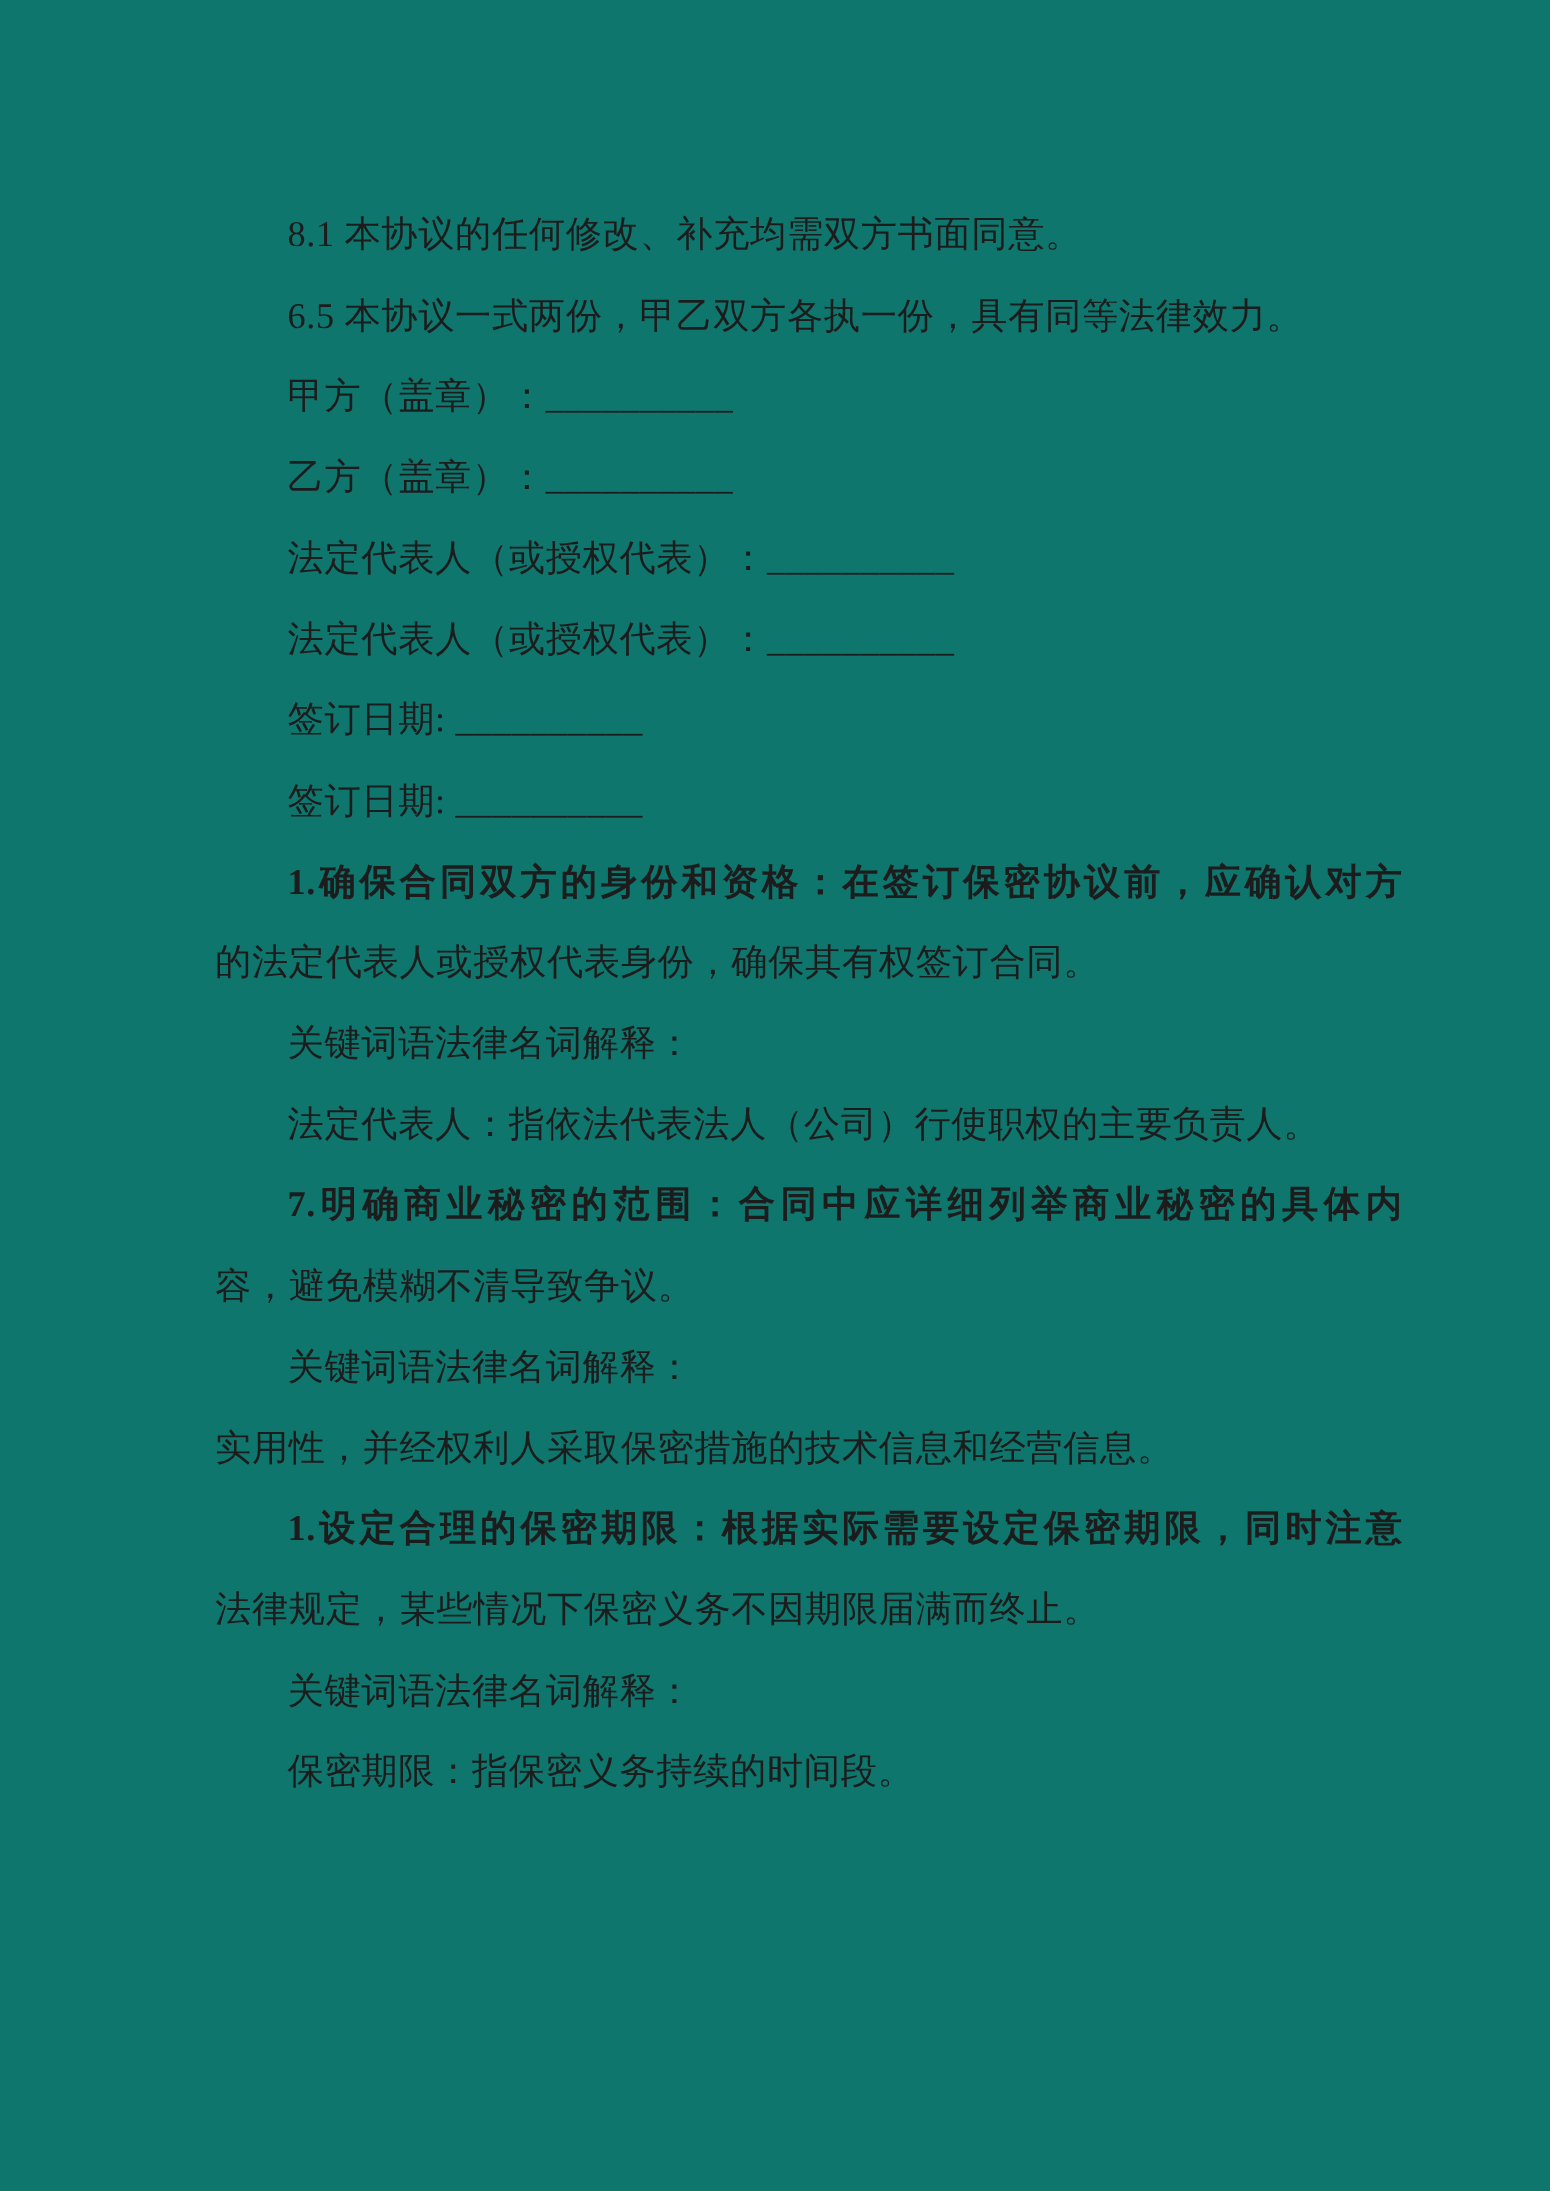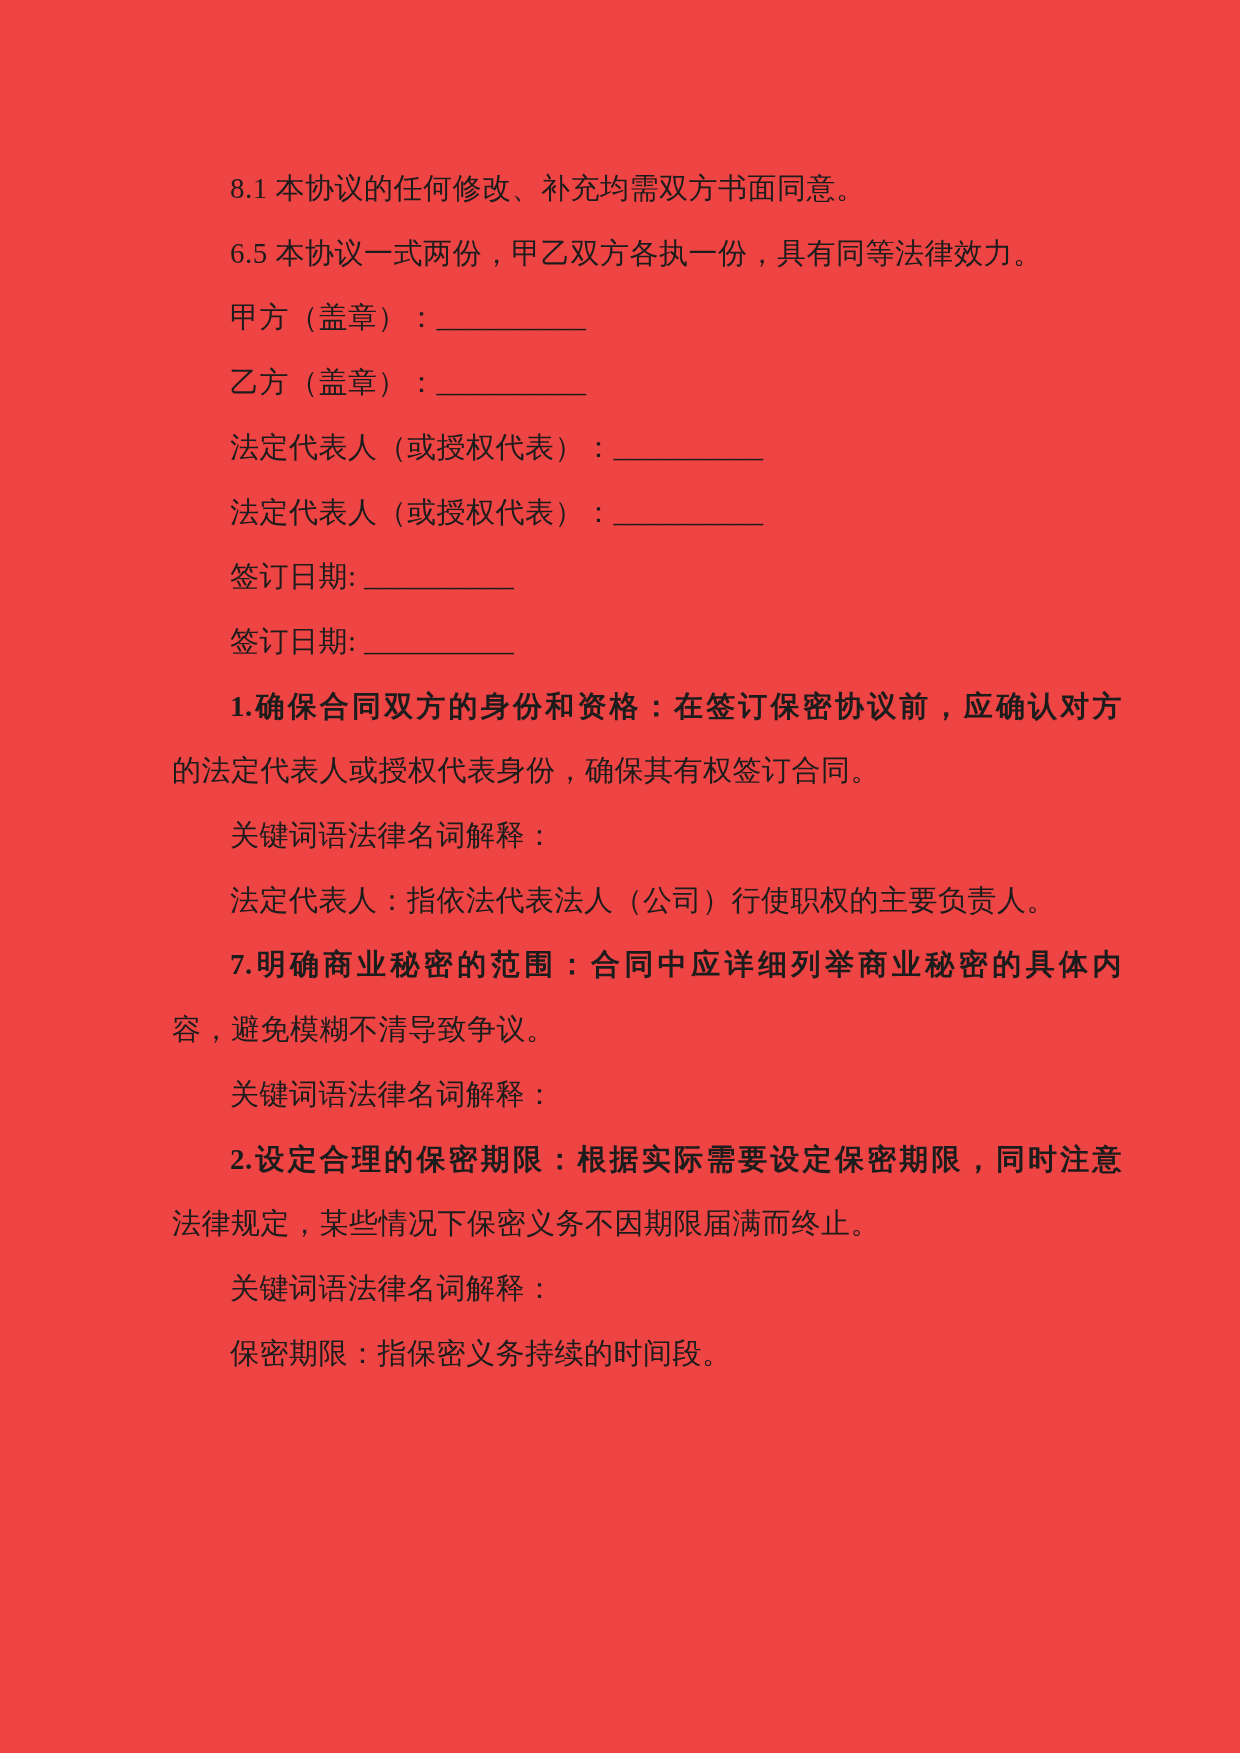--- a/index.html
+++ b/index.html
@@ -4,21 +4,21 @@
 <style>
   html, body {
     margin: 0;
     padding: 0;
     background: #ffffff;
   }
   .page {
     position: relative;
     width: 1240px;
     height: 1753px;
-    background: #ef4444;
+    background: #0f766e;
     box-sizing: border-box;
     padding: 156px 118px 0 172px;
     overflow: hidden;
     font-family: "Liberation Serif", "DejaVu Serif", serif;
     font-size: 29px;
     line-height: 64.7px;
     color: #1c1c1c;
     letter-spacing: 0.5px;
   }
   .ln {
@@ -48,17 +48,18 @@
   <div class="ln indent">法定代表人（或授权代表）：__________</div>
   <div class="ln indent">签订日期: __________</div>
   <div class="ln indent">签订日期: __________</div>
   <div class="ln indent stretch">1.确保合同双方的身份和资格：在签订保密协议前，应确认对方</div>
   <div class="ln">的法定代表人或授权代表身份，确保其有权签订合同。</div>
   <div class="ln indent">关键词语法律名词解释：</div>
   <div class="ln indent">法定代表人：指依法代表法人（公司）行使职权的主要负责人。</div>
   <div class="ln indent stretch">7.明确商业秘密的范围：合同中应详细列举商业秘密的具体内</div>
   <div class="ln">容，避免模糊不清导致争议。</div>
   <div class="ln indent">关键词语法律名词解释：</div>
-  <div class="ln indent stretch">2.设定合理的保密期限：根据实际需要设定保密期限，同时注意</div>
+  <div class="ln">实用性，并经权利人采取保密措施的技术信息和经营信息。</div>
+  <div class="ln indent stretch">1.设定合理的保密期限：根据实际需要设定保密期限，同时注意</div>
   <div class="ln">法律规定，某些情况下保密义务不因期限届满而终止。</div>
   <div class="ln indent">关键词语法律名词解释：</div>
   <div class="ln indent">保密期限：指保密义务持续的时间段。</div>
 </div>
 
 </body></html>

